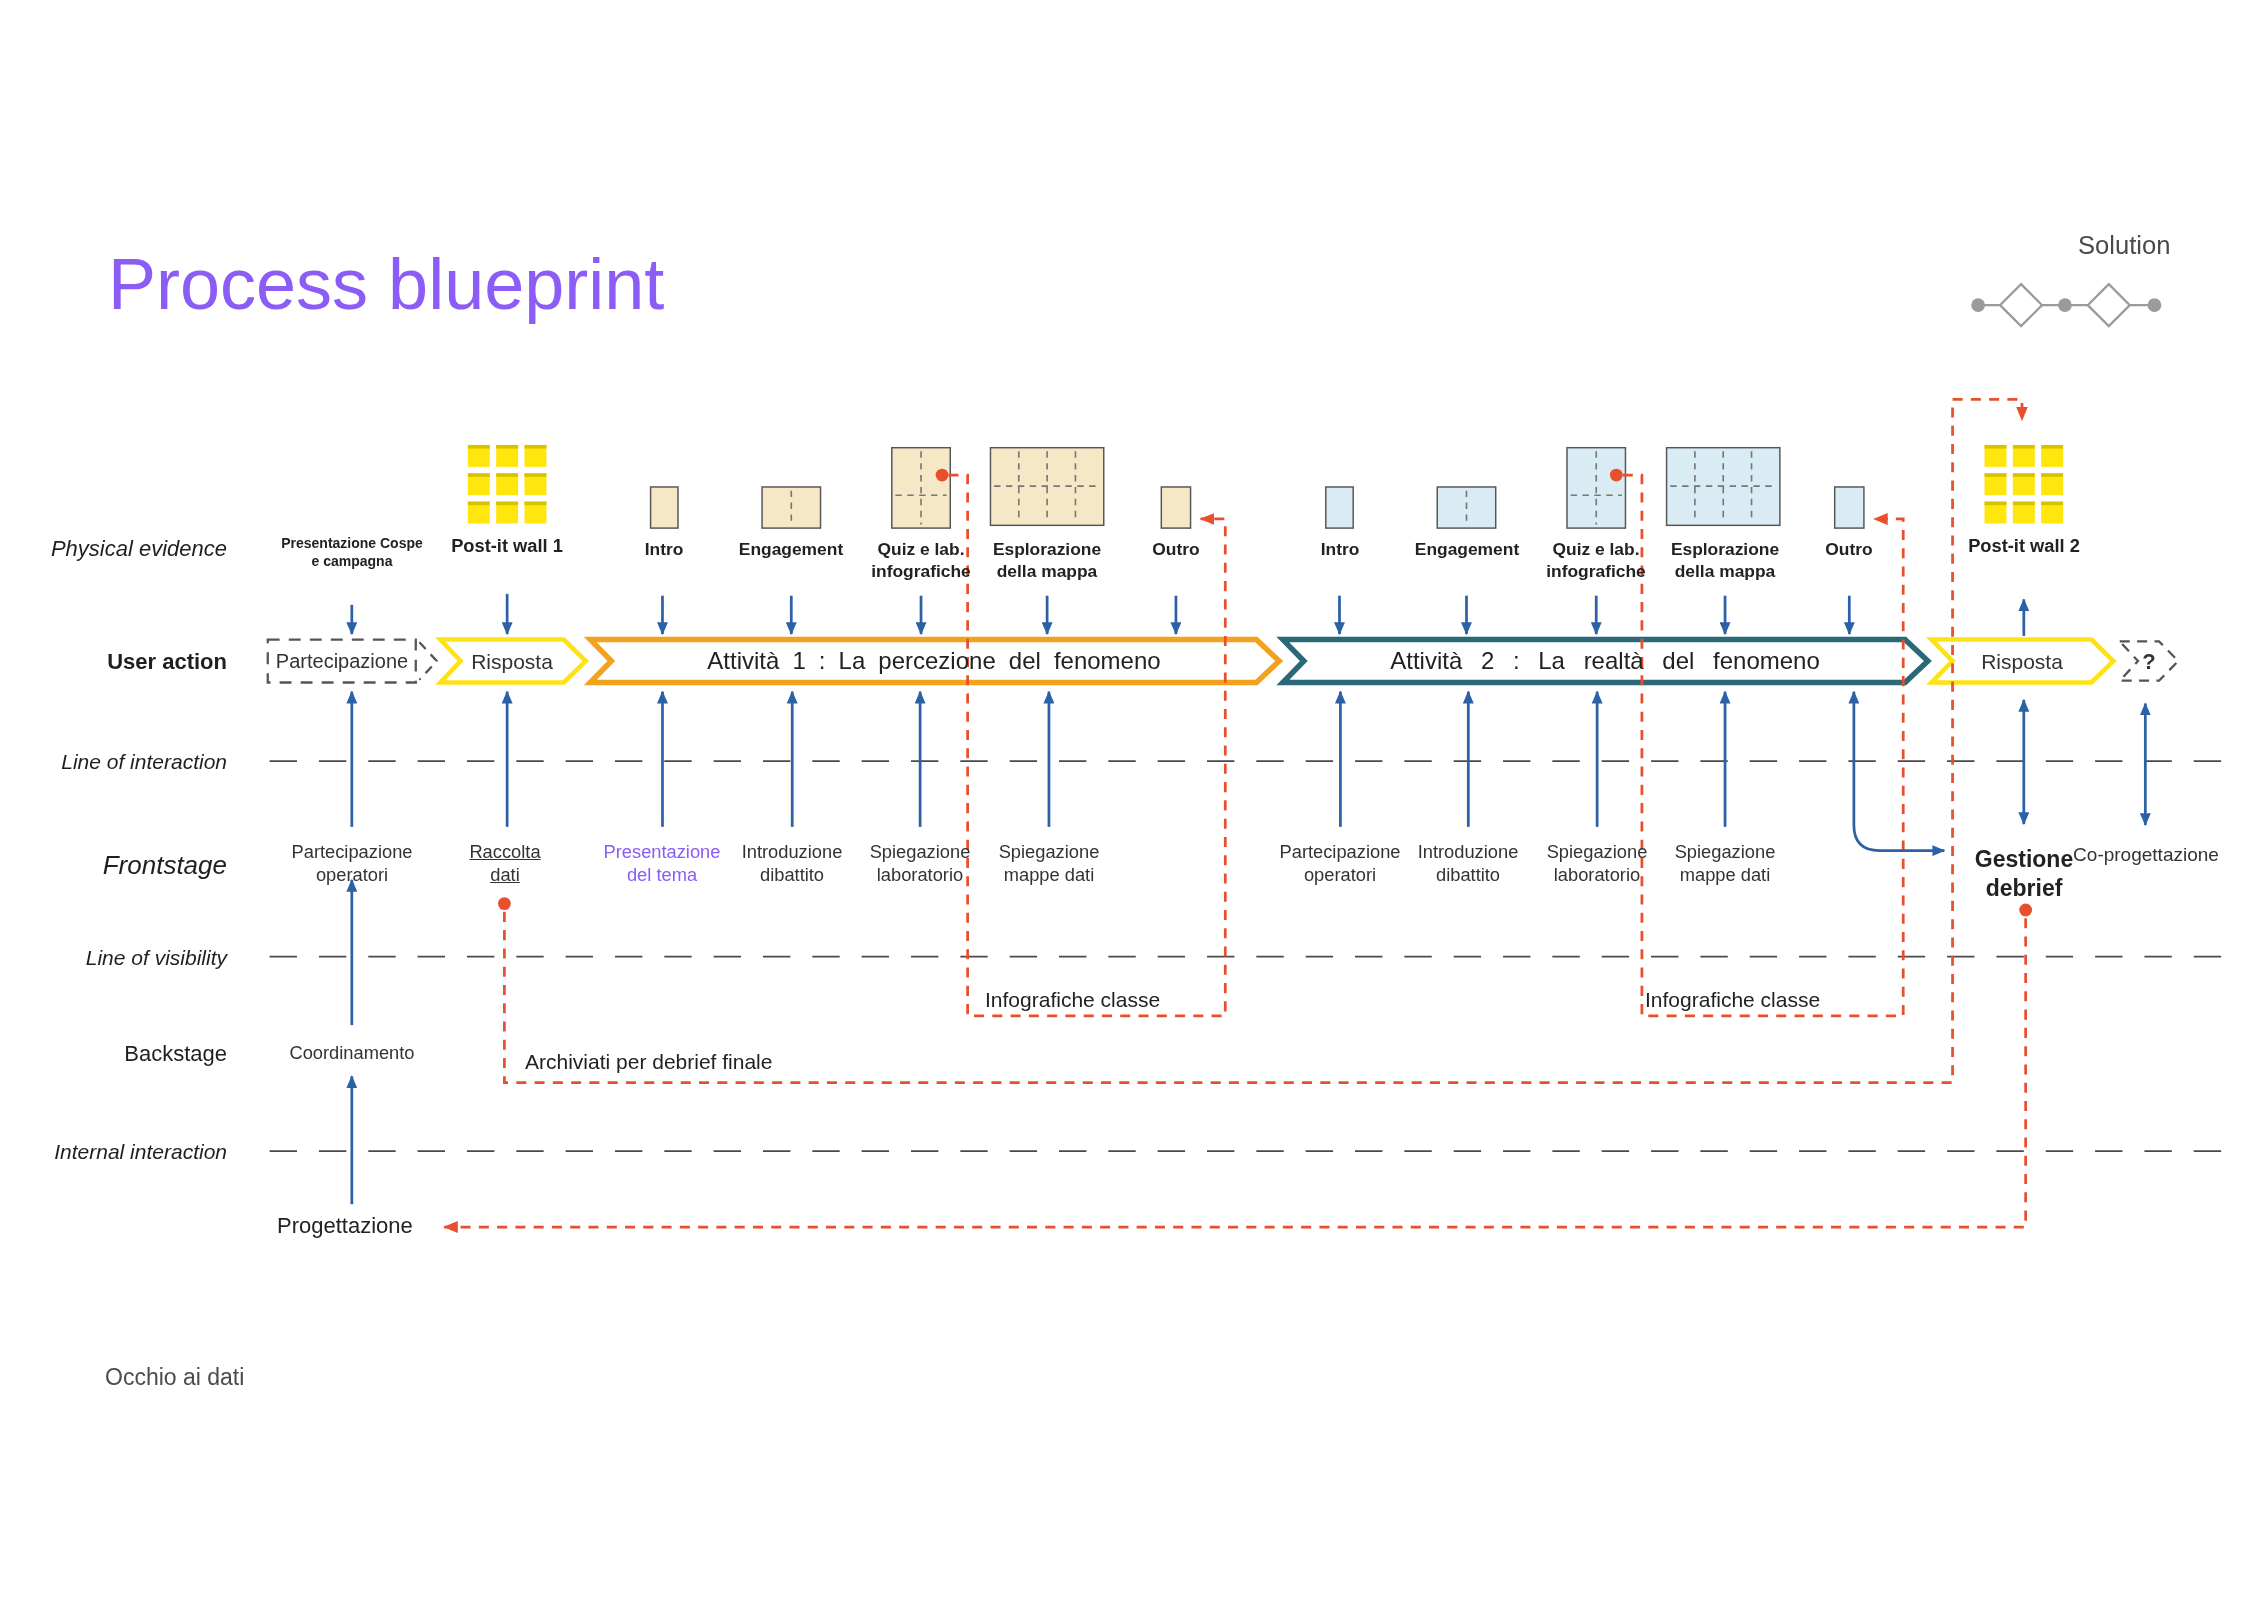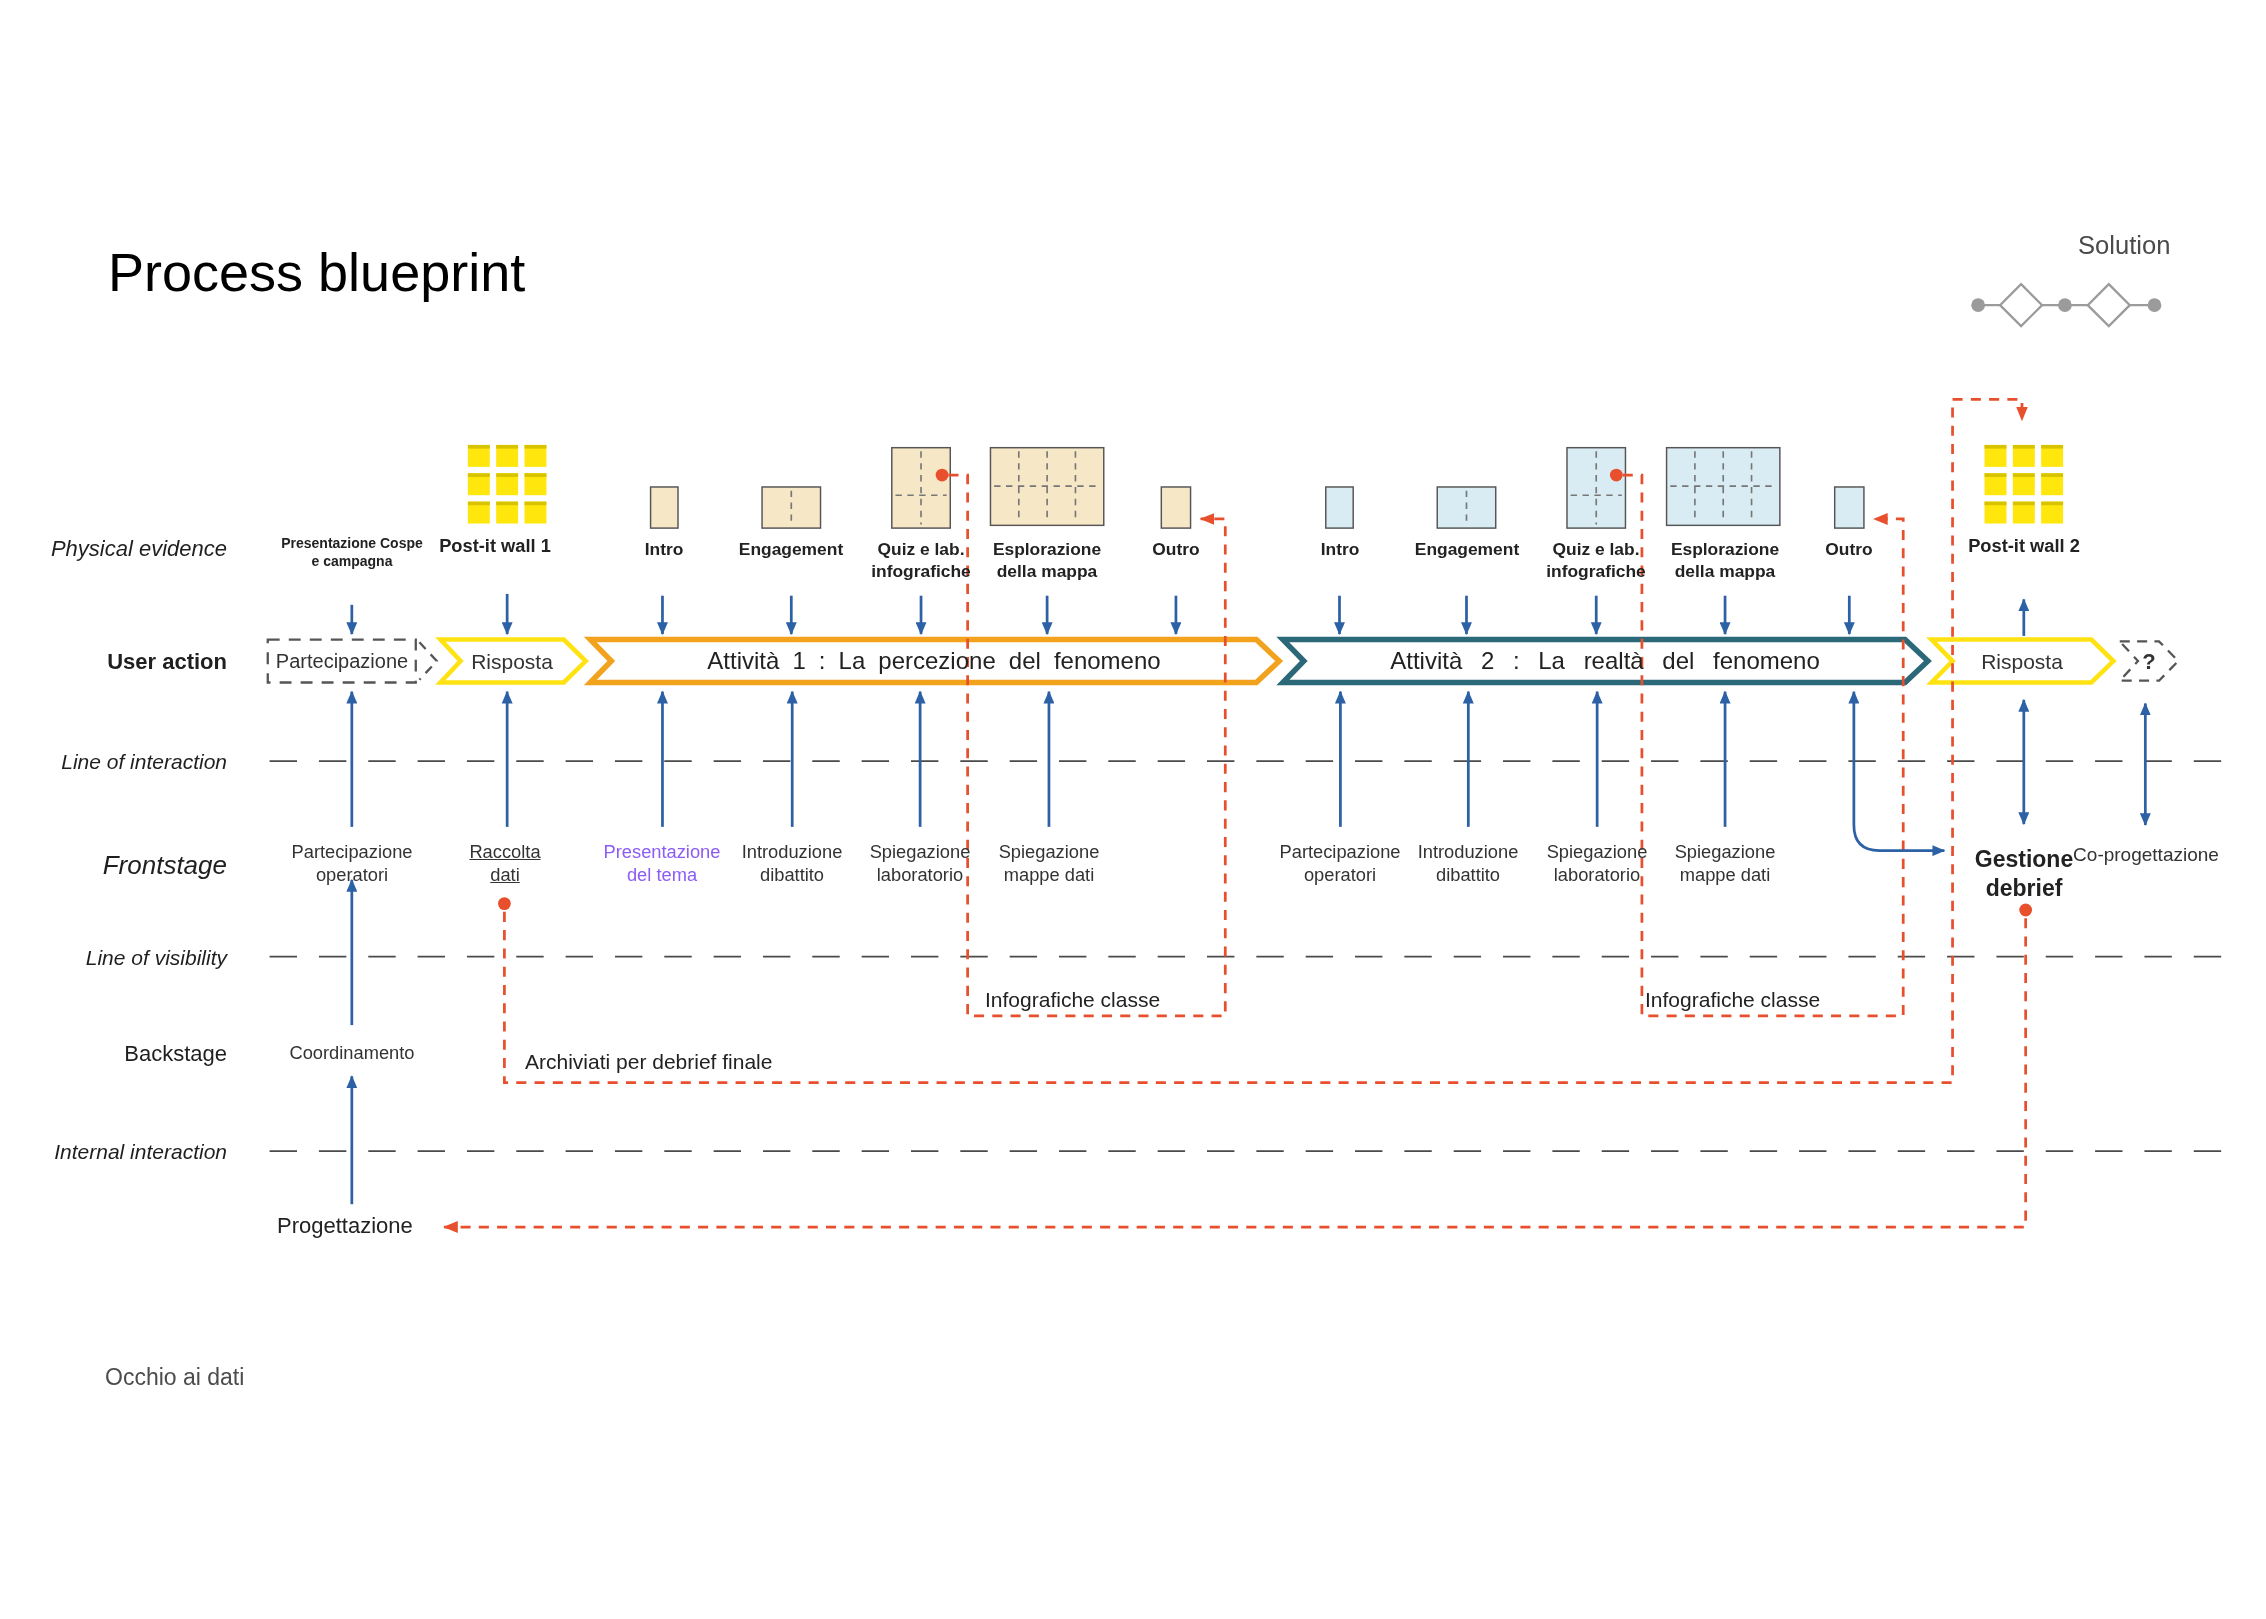--- a/index.html
+++ b/index.html
@@ -171,34 +171,34 @@
     <line x1="1888" y1="905" x2="1888" y2="757" marker-end="url(#mb)"></line>
 
     <path d="M2029,757 L2029,903 Q2029,931 2057,931 L2128,931" marker-start="url(#mb)" marker-end="url(#mb)"></path>
     <line x1="2215" y1="902" x2="2215" y2="766" marker-start="url(#mb)" marker-end="url(#mb)"></line>
     <line x1="2348" y1="903" x2="2348" y2="770" marker-start="url(#mb)" marker-end="url(#mb)"></line>
     <line x1="385" y1="1122" x2="385" y2="963" marker-end="url(#mb)"></line>
     <line x1="385" y1="1318" x2="385" y2="1178" marker-end="url(#mb)"></line>
   </g>
 </svg>
 
-<div class="t" style="left:108px;top:239px;font-size:54px;color:#000000;">Process blueprint</div>
+<div class="t" style="left:108px;top:239px;font-size:72px;color:#8b5cf6;">Process blueprint</div>
 <div class="t" style="left:2078px;top:230px;font-size:25.6px;color:#4a4a4a;">Solution</div>
 
 <div class="t lane i" style="top:535px;font-size:22px;">Physical evidence</div>
 <div class="t lane b" style="top:648px;font-size:22px;">User action</div>
 <div class="t lane i" style="top:749px;font-size:21px;">Line of interaction</div>
 <div class="t lane" style="top:849px;font-size:26px;font-style:italic;">Frontstage</div>
 <div class="t lane i" style="top:945px;font-size:21px;">Line of visibility</div>
 <div class="t lane" style="top:1040px;font-size:22px;">Backstage</div>
 <div class="t lane i" style="top:1139px;font-size:21px;">Internal interaction</div>
 
 <div class="t ctr b" style="left:352px;top:535px;font-size:14px;width:219px;">Presentazione Cospe
 e campagna</div>
-<div class="t ctr b" style="left:495px;top:535px;font-size:18.3px;width:164px;">Post-it wall 1</div>
+<div class="t ctr b" style="left:507px;top:535px;font-size:18.3px;width:164px;">Post-it wall 1</div>
 <div class="t ctr b" style="left:664px;top:539px;font-size:17.4px;width:110px;">Intro</div>
 <div class="t ctr b" style="left:791px;top:539px;font-size:17.4px;width:146px;">Engagement</div>
 <div class="t ctr b" style="left:921px;top:539px;font-size:17.4px;width:137px;">Quiz e lab.
 infografiche</div>
 <div class="t ctr b" style="left:1047px;top:539px;font-size:17.4px;width:146px;">Esplorazione
 della mappa</div>
 <div class="t ctr b" style="left:1176px;top:539px;font-size:17.4px;width:110px;">Outro</div>
 <div class="t ctr b" style="left:1340px;top:539px;font-size:17.4px;width:110px;">Intro</div>
 <div class="t ctr b" style="left:1467px;top:539px;font-size:17.4px;width:146px;">Engagement</div>
 <div class="t ctr b" style="left:1596px;top:539px;font-size:17.4px;width:137px;">Quiz e lab.

